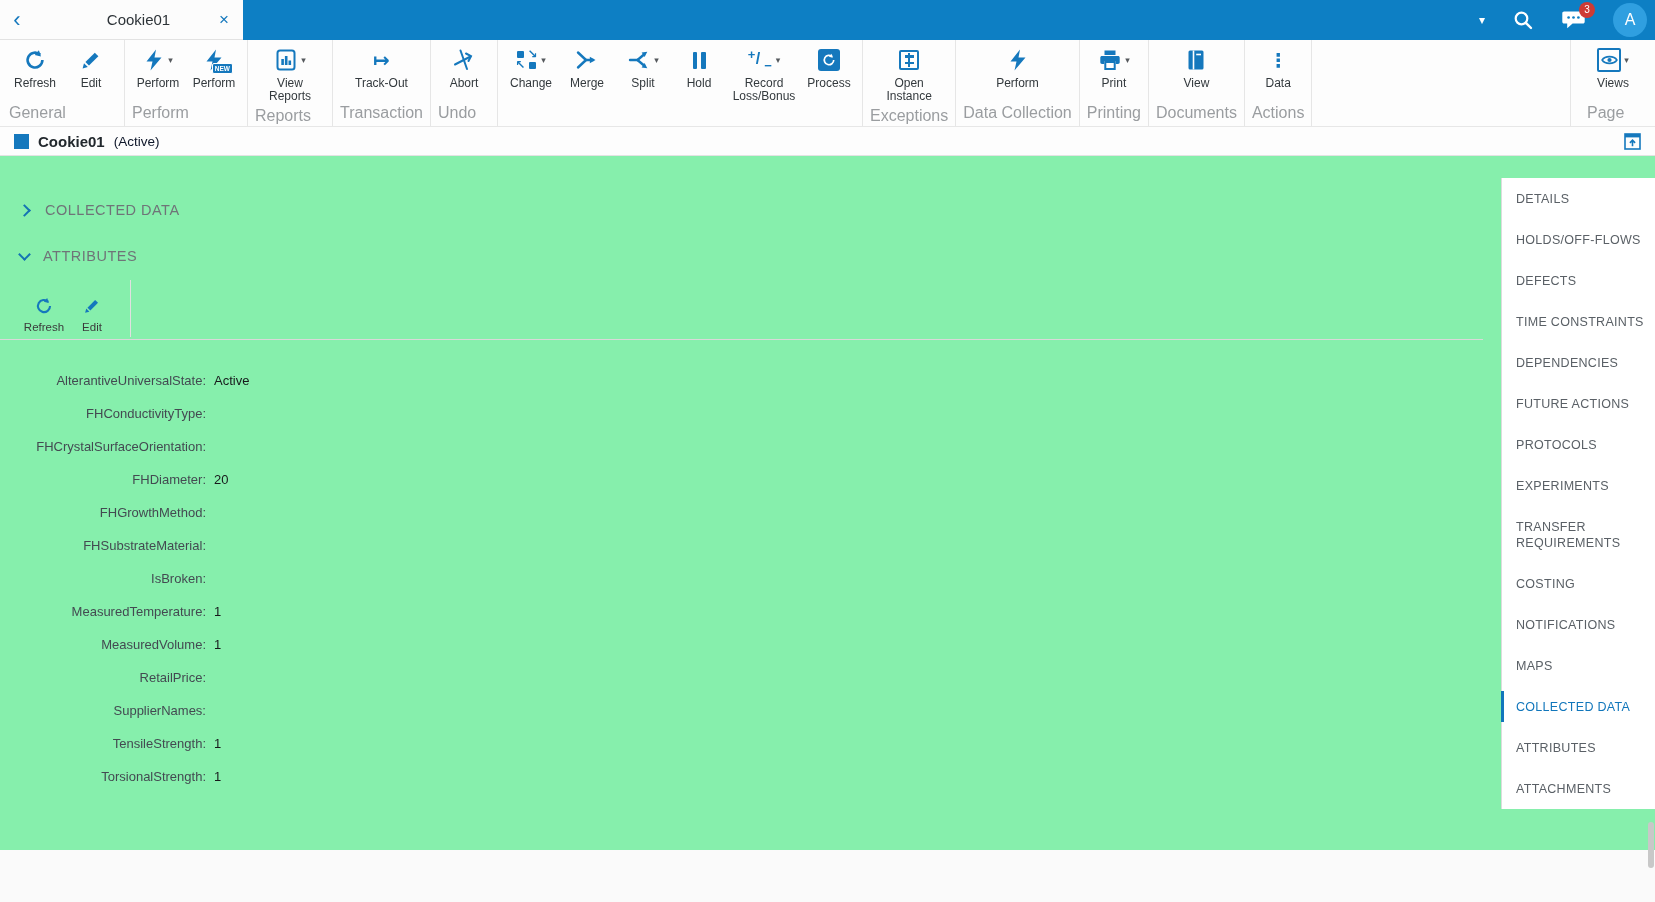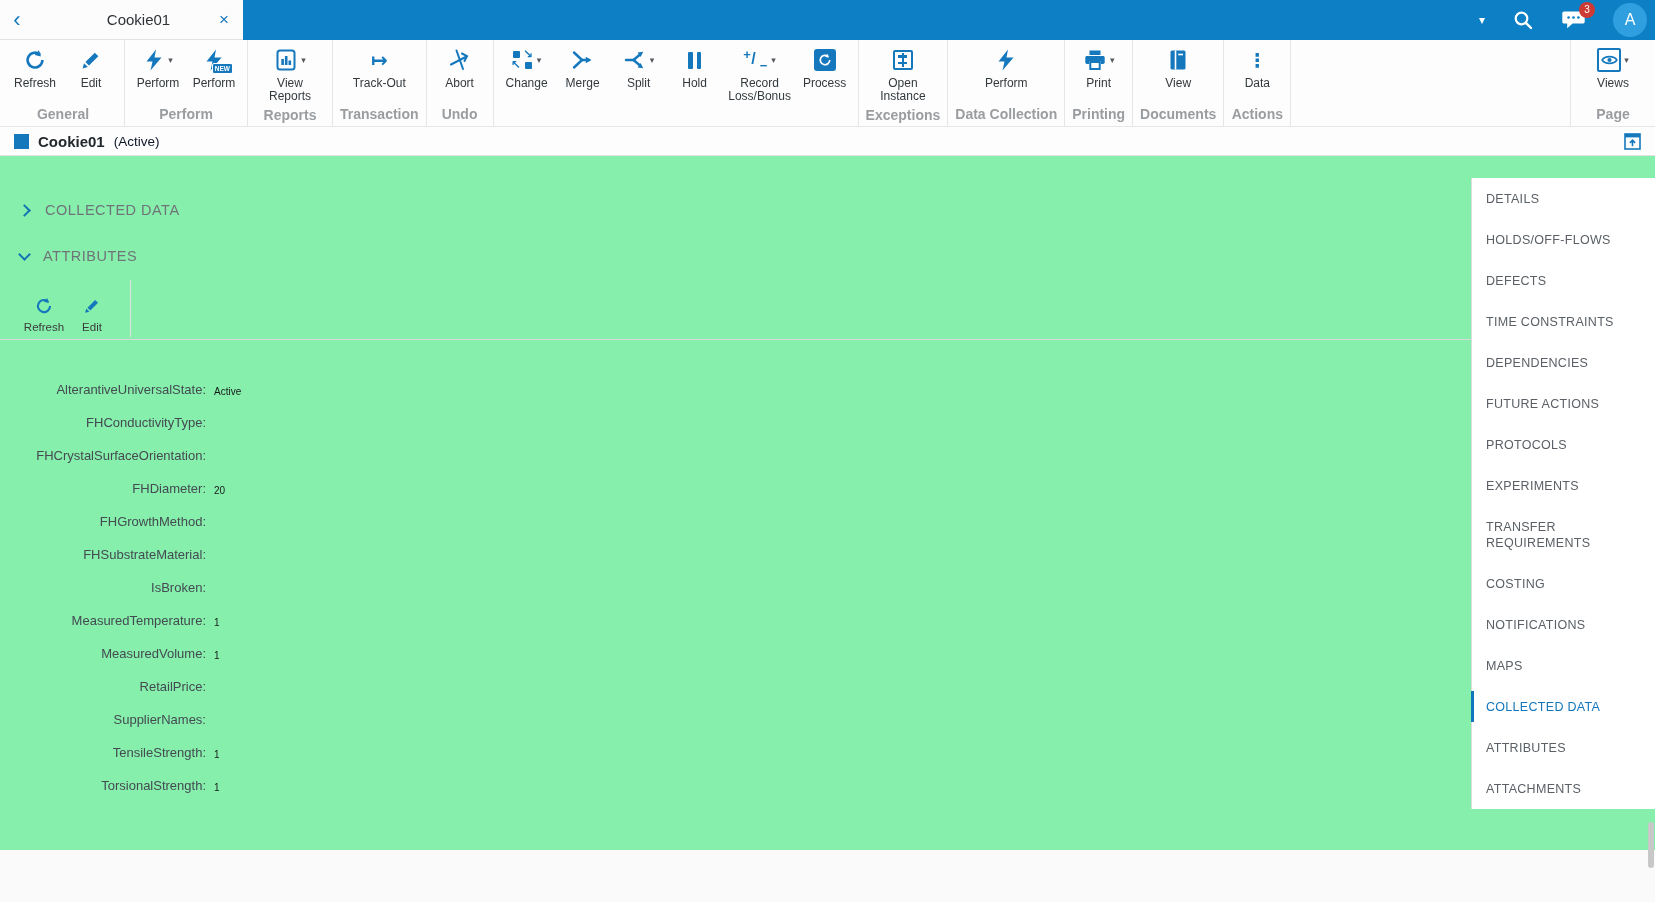--- a/index.html
+++ b/index.html
@@ -27,21 +27,21 @@
   
   .ribbon { height:87px; background:#fdfdfd; border-bottom:1px solid #e7e7e7;
     display:flex; align-items:stretch; padding-left:2px; }
   .rbgroup { display:flex; flex-direction:column; border-right:1px solid #e6e6e6; padding:5px 5px 1px; }
   .rbgroup.page { border-right:none; border-left:1px solid #e6e6e6; padding:5px 14px 1px; }
   .rbspacer { flex:1; }
   .rbbtns { display:flex; flex:1; justify-content:center; }
   .rbbtn { min-width:56px; padding:0 5px; display:flex; flex-direction:column; align-items:center; cursor:pointer; }
   .rbicon-row { height:30px; display:flex; align-items:center; gap:3px; position:relative; }
   .rbbtn-label { font-size:12px; line-height:13px; color:#33393d; text-align:center; max-width:64px; padding-top:2px; }
-  .rbgroup-label { font-size:14px; color:#9a9da0; text-align:center; padding:4px 2px 3px; white-space:nowrap;font-weight:bold; }
+  .rbgroup-label { font-size:16px; color:#9a9da0; text-align:left; padding:4px 2px 3px; white-space:nowrap; }
   .rbcaret { font-size:9px; color:#55595d; }
   .glyph { color:#1578bd; font-weight:bold; font-family:"DejaVu Sans","Liberation Sans",sans-serif; }
   .g20 { font-size:20px; line-height:20px; }
   .new-badge { position:absolute; bottom:1px; right:-8px; background:#1578bd; color:#fff;
     font-size:6.5px; font-weight:bold; padding:1px 2px; border-radius:2px; border:1px solid #fff; }
   .icon-hold { display:flex; gap:4px; }
   .icon-hold i { width:4.5px; height:17px; background:#1578bd; border-radius:1px; }
   .icon-change { position:relative; width:22px; height:22px; }
   .icon-change .sq { position:absolute; width:7px; height:7px; background:#1578bd; border-radius:1px; }
   .icon-change .a { position:absolute; font-size:12px; line-height:12px; font-weight:bold; color:#1578bd; }
@@ -82,26 +82,26 @@
 
   .attrbar { margin-top:14px; padding-left:20px; display:flex; align-items:stretch;
     border-bottom:1px solid #d9d9d9; height:62px; }
   .tbtn { width:48px; display:flex; flex-direction:column; align-items:center; justify-content:flex-end;
     padding-bottom:6px; cursor:pointer; }
   .tbtn .ticon { height:24px; display:flex; align-items:center; }
   .tbtn-label { font-size:11.5px; color:#3b3b3b; padding-top:3px; }
   .attr-sep { width:1px; background:#e0e0e0; margin:2px 0 2px 14px; }
 
   .attrlist { padding-top:24px; }
-  .attrrow { display:flex; height:33px; align-items:flex-end; }
+  .attrrow { display:flex; height:33px; align-items:center; }
   .attrname { width:206px; text-align:right; color:#434a51; font-size:13px; }
-  .attrval { padding-left:8px; color:#17191b; font-size:10px; }
+  .attrval { padding-left:8px; color:#17191b; font-size:13px; }
 
   
-  .sidenav { position:absolute; top:22px; right:0; width:184px; border-left:1px solid #dcdcdc;
+  .sidenav { position:absolute; top:22px; right:0; width:154px; border-left:1px solid #dcdcdc;
     background:#fff; }
   .snitem { position:relative; padding:12.5px 8px 12.5px 14px; font-size:12.5px; line-height:16px;
     color:#5a6066; letter-spacing:.3px; cursor:pointer; }
   .snitem.active { color:#1176bb; }
   .snitem.active::before { content:""; position:absolute; left:-1px; top:5px; bottom:5px;
     width:3px; background:#1176bb; }
 
   .scrollthumb { position:absolute; top:822px; right:1px; width:6px; height:46px;
     background:#c8c8c8; border-radius:3px; }
 </style>

